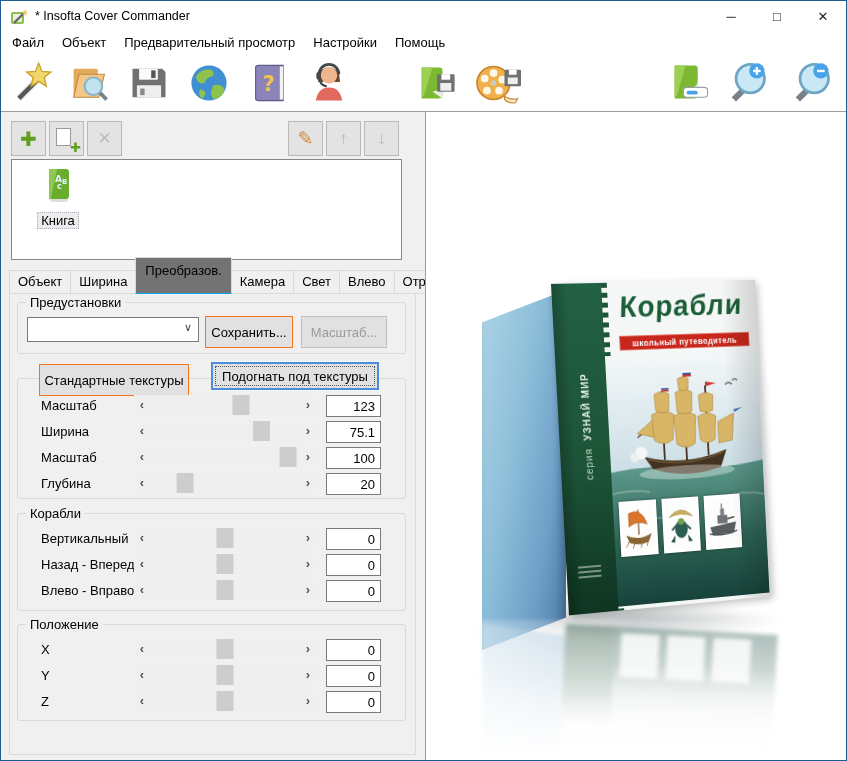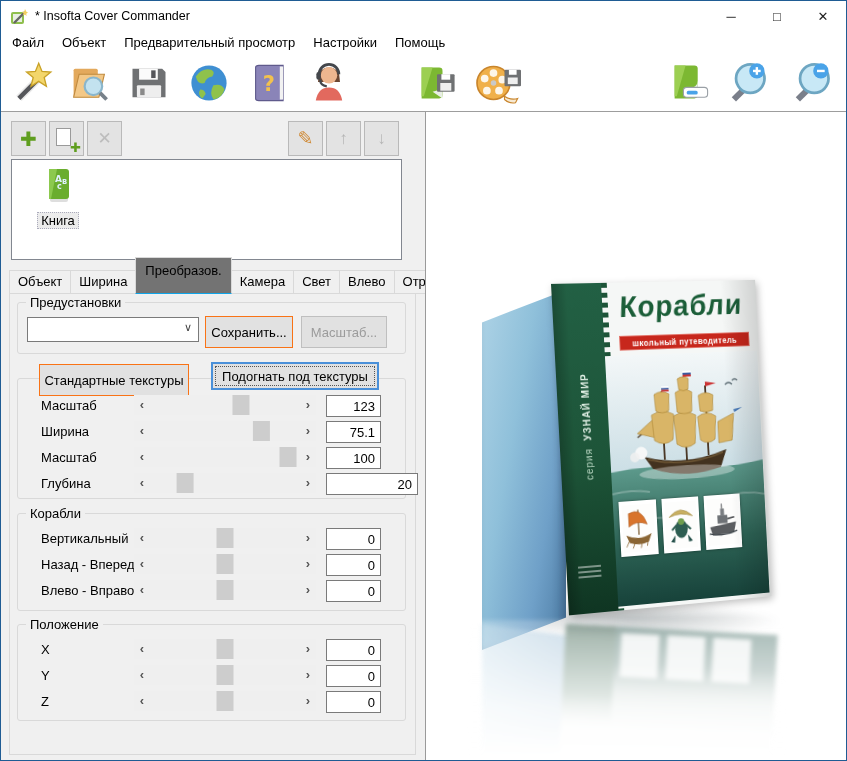--- a/index.html
+++ b/index.html
@@ -334,21 +334,21 @@
 <input class="valbox" style="top: 446px;" value="100">
 
 <span class="slabel" style="top:472px">Глубина</span>
 <div class="track" style="top:472px">
   <span class="arr l">‹</span>
     <span class="arr r">›</span>
   <div class="rail">
       <div class="thumb" style="left: 20%; transform: translateX(-20%);"></div>
     </div>
 </div>
-<input class="valbox" style="top: 472px; padding-left: 37px;" value="20">
+<input class="valbox" style="top: 472px;" value="20">
 
 <div class="abs group g-rot">
   <span class="glabel">Корабли</span>
 </div>
 <span class="slabel" style="top:527px">Вертикальный</span>
 <div class="track" style="top:527px">
   <span class="arr l">‹</span>
     <span class="arr r">›</span>
   <div class="rail">
       <div class="thumb" style="left: 50%; transform: translateX(-50%);"></div>

